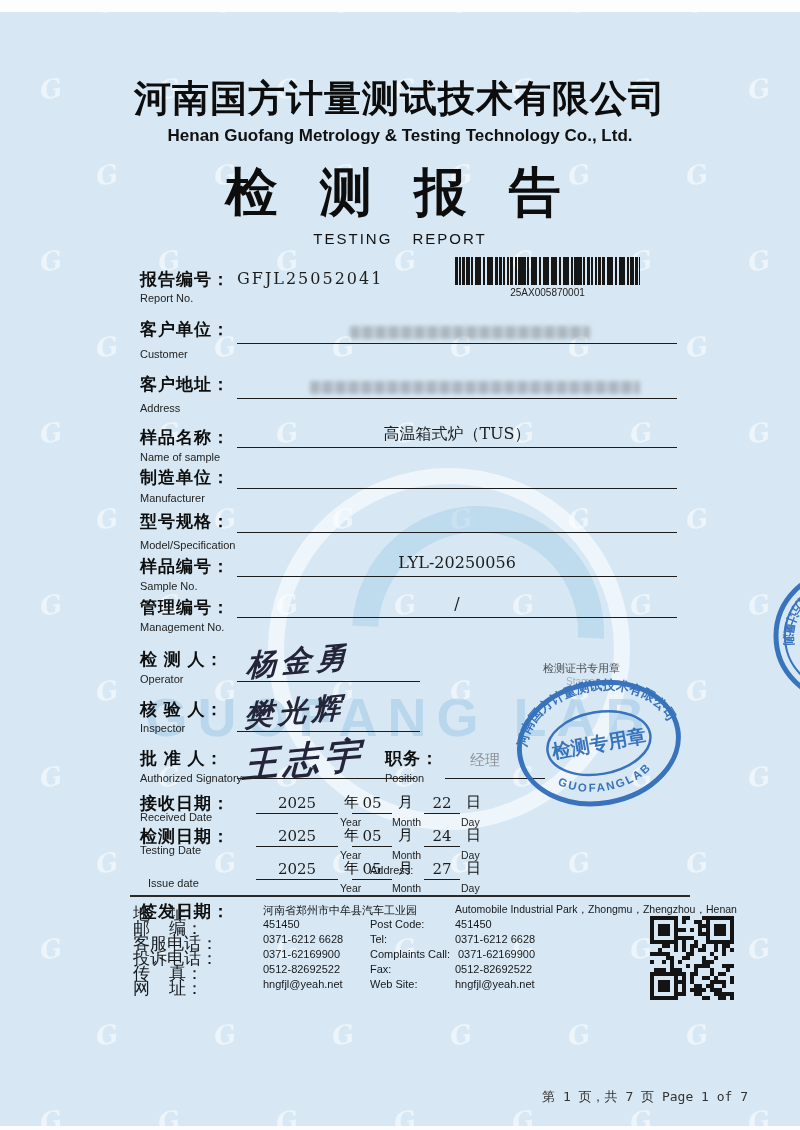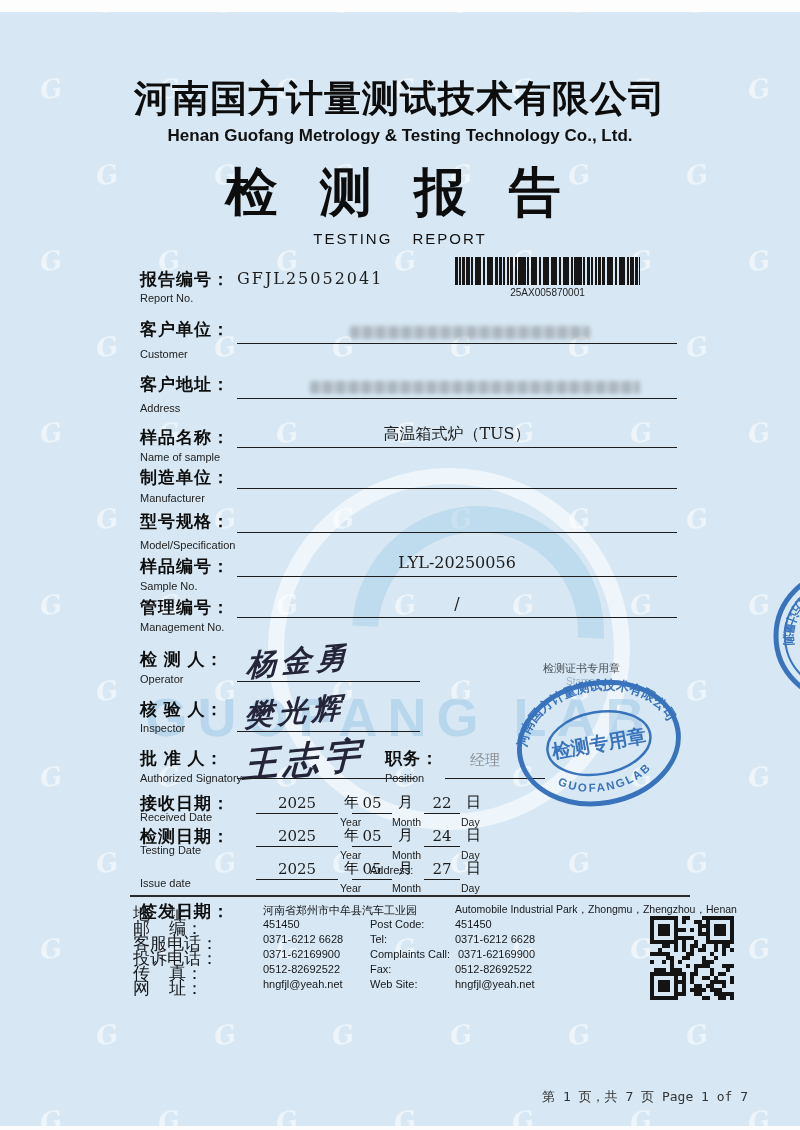--- a/index.html
+++ b/index.html
@@ -267,21 +267,21 @@
   <div class="abs date-val" style="left:352px;top:827px;width:40px;">05</div>
   <div class="abs fieldline" style="left:352px;top:846px;width:40px;"></div>
   <div class="abs unit-cn" style="left:398px;top:826px;">月</div>
   <div class="abs unit-en" style="left:392px;top:849px;">Month</div>
   <div class="abs date-val" style="left:424px;top:827px;width:36px;">24</div>
   <div class="abs fieldline" style="left:424px;top:846px;width:36px;"></div>
   <div class="abs unit-cn" style="left:466px;top:826px;">日</div>
   <div class="abs unit-en" style="left:461px;top:849px;">Day</div>
 
   <div class="abs label-cn" style="left:140px;top:858px;margin-top:42px;">签发日期：</div>
-  <div class="abs label-en" style="left:140px;top:877px;text-align:center;">Issue date</div>
+  <div class="abs label-en" style="left:148px;top:877px;text-align:center;">Issue date</div>
   <div class="abs date-val" style="left:256px;top:860px;width:82px;">2025</div>
   <div class="abs fieldline" style="left:256px;top:879px;width:82px;"></div>
   <div class="abs unit-cn" style="left:344px;top:859px;">年</div>
   <div class="abs unit-en" style="left:340px;top:882px;">Year</div>
   <div class="abs date-val" style="left:352px;top:860px;width:40px;">05</div>
   <div class="abs fieldline" style="left:352px;top:879px;width:40px;"></div>
   <div class="abs unit-cn" style="left:398px;top:859px;">月</div>
   <div class="abs unit-en" style="left:392px;top:882px;">Month</div>
   <div class="abs date-val" style="left:424px;top:860px;width:36px;text-align:center;">27</div>
   <div class="abs fieldline" style="left:424px;top:879px;width:36px;"></div>

